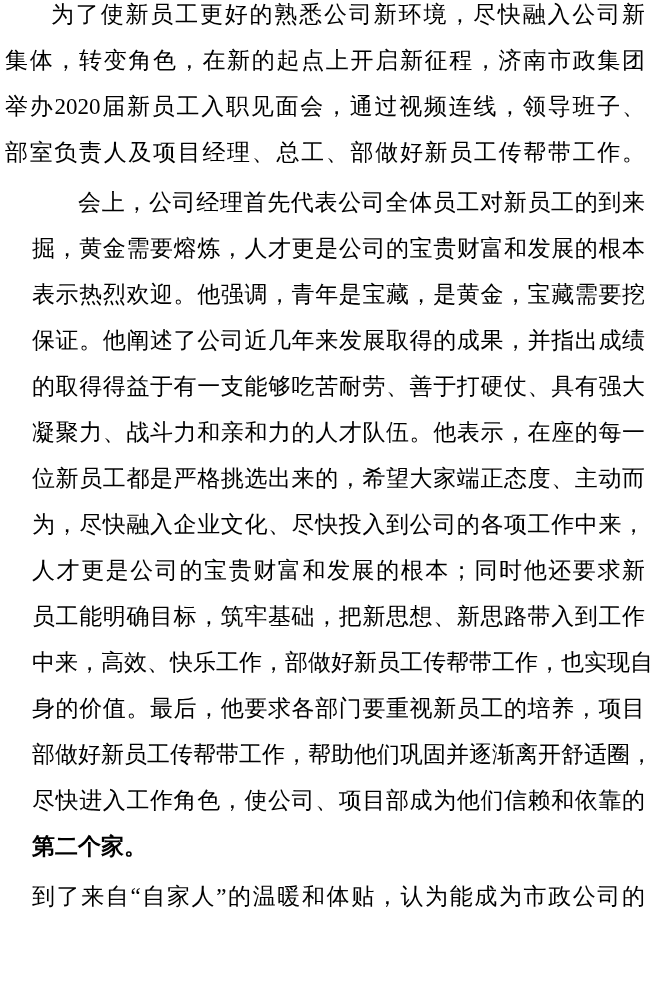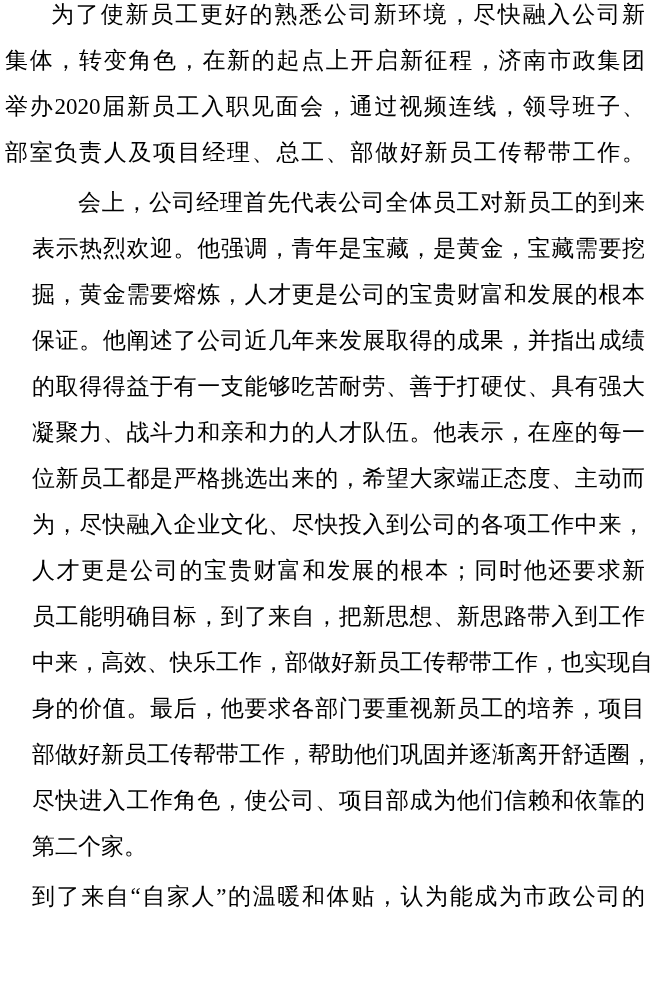--- a/index.html
+++ b/index.html
@@ -34,45 +34,46 @@
     white-space: nowrap;
     text-align: justify;
     text-align-last: justify;
     overflow: visible;
   }
   .line.indent {
     text-indent: 2em;
   }
   .line.end {
     text-align-last: left;
+    font-weight: bold;
   }
 </style>
 </head>
 <body style="background: rgb(255, 255, 255);">
 
 <div class="page" style="color: rgb(0, 0, 0);">
 
   <div class="paragraph">
     <div class="line indent">为了使新员工更好的熟悉公司新环境，尽快融入公司新</div>
     <div class="line">集体，转变角色，在新的起点上开启新征程，济南市政集团</div>
     <div class="line">举办2020届新员工入职见面会，通过视频连线，领导班子、</div>
     <div class="line">部室负责人及项目经理、总工、部做好新员工传帮带工作。</div>
   </div>
 
   <div class="paragraph">
     <div class="line indent">会上，公司经理首先代表公司全体员工对新员工的到来</div>
+    <div class="line">掘，黄金需要熔炼，人才更是公司的宝贵财富和发展的根本</div>
     <div class="line">表示热烈欢迎。他强调，青年是宝藏，是黄金，宝藏需要挖</div>
-    <div class="line">掘，黄金需要熔炼，人才更是公司的宝贵财富和发展的根本</div>
     <div class="line">保证。他阐述了公司近几年来发展取得的成果，并指出成绩</div>
     <div class="line">的取得得益于有一支能够吃苦耐劳、善于打硬仗、具有强大</div>
     <div class="line">凝聚力、战斗力和亲和力的人才队伍。他表示，在座的每一</div>
     <div class="line">位新员工都是严格挑选出来的，希望大家端正态度、主动而</div>
     <div class="line">为，尽快融入企业文化、尽快投入到公司的各项工作中来，</div>
     <div class="line">人才更是公司的宝贵财富和发展的根本；同时他还要求新</div>
-    <div class="line">员工能明确目标，到了来自，把新思想、新思路带入到工作</div>
+    <div class="line">员工能明确目标，筑牢基础，把新思想、新思路带入到工作</div>
     <div class="line">中来，高效、快乐工作，部做好新员工传帮带工作，也实现自</div>
     <div class="line">身的价值。最后，他要求各部门要重视新员工的培养，项目</div>
     <div class="line">部做好新员工传帮带工作，帮助他们巩固并逐渐离开舒适圈，</div>
     <div class="line">尽快进入工作角色，使公司、项目部成为他们信赖和依靠的</div>
     <div class="line end">第二个家。</div>
   </div>
 
   <div class="paragraph">
     <div class="line">到了来自“自家人”的温暖和体贴，认为能成为市政公司的</div>
   </div>

